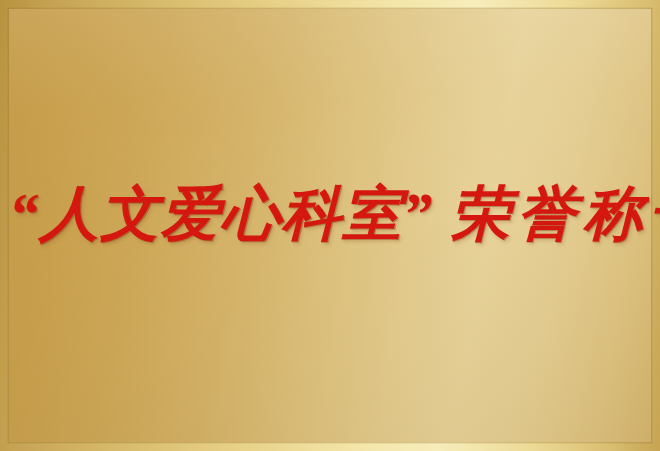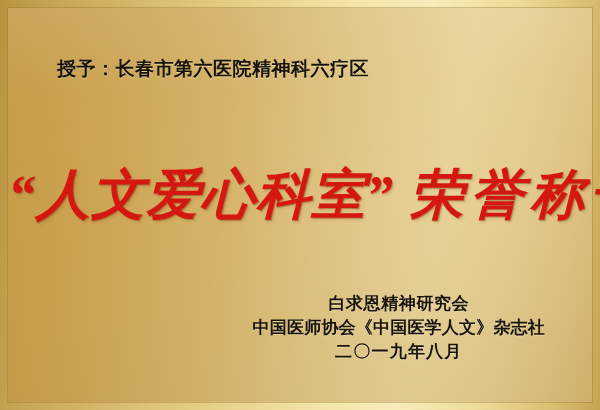--- a/index.html
+++ b/index.html
@@ -147,26 +147,20 @@
   }
 </style>
 </head>
 <body>
 
 <div class="plaque-frame">
   <div class="plaque-panel">
 
     <div class="panel-sheen"></div>
 
-    <div class="award-to">授予：长春市第六医院精神科六疗区</div>
 
     <div class="honor-title">
       <span class="quoted">“人文爱心科室”</span><span class="suffix">荣誉称号</span>
     </div>
 
-    <div class="signature">
-      <div class="sig-line">白求恩精神研究会</div>
-      <div class="sig-line org-long">中国医师协会《中国医学人文》杂志社</div>
-      <div class="sig-line date">二〇一九年八月</div>
-    </div>
 
   </div>
 </div>
 
 </body></html>

